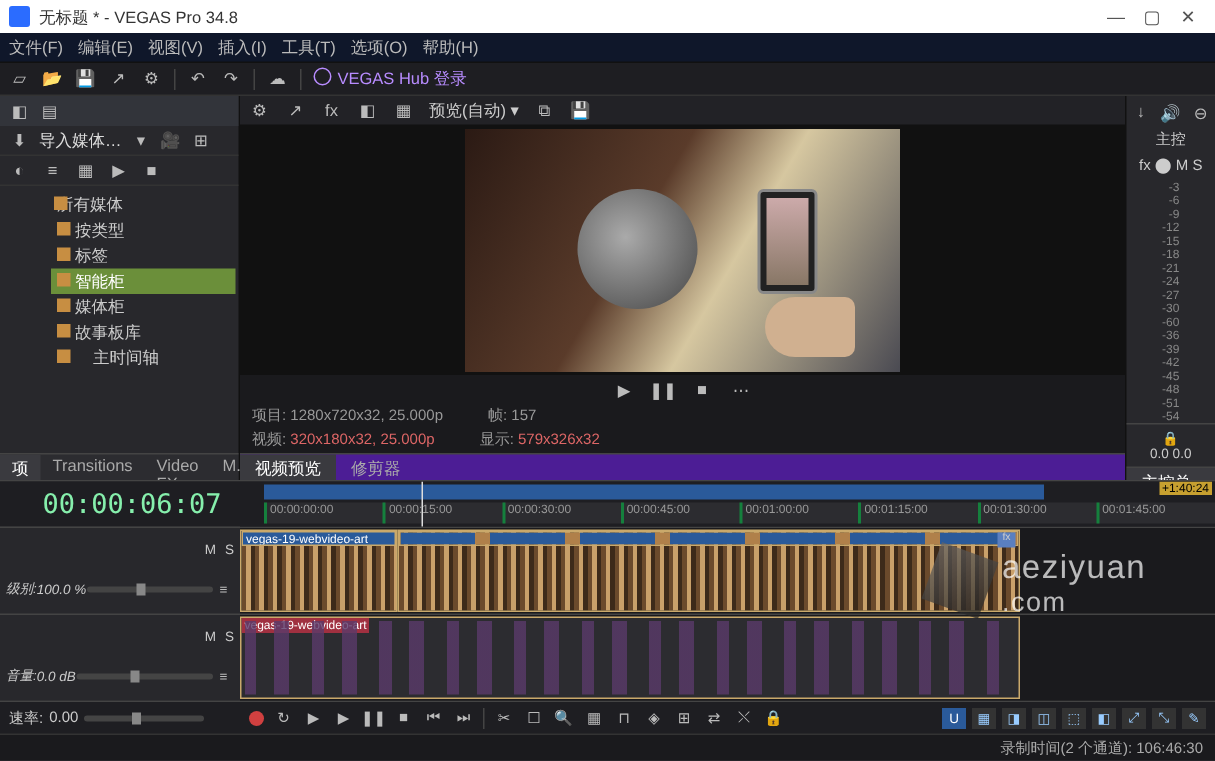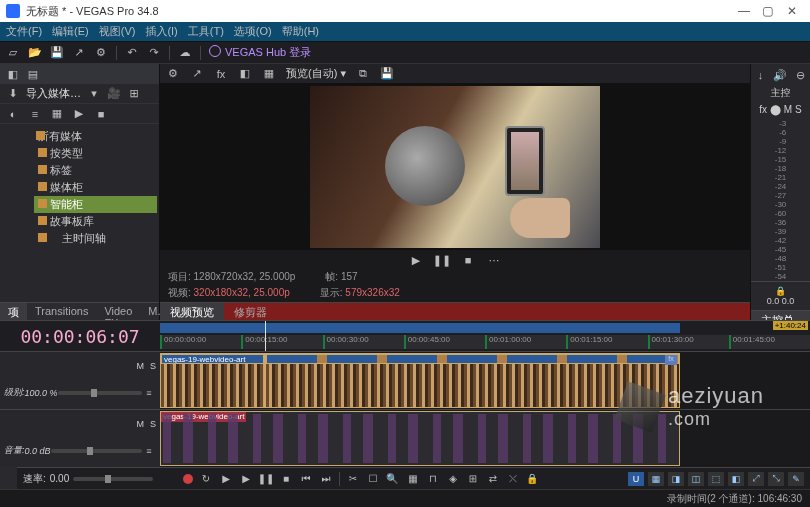--- a/index.html
+++ b/index.html
@@ -3,21 +3,21 @@
 <meta charset="utf-8">
 <style>
   * { margin: 0; padding: 0; box-sizing: border-box; }
   body { font-family: "Microsoft YaHei", Arial, sans-serif; font-size: 11px; color: #ccc; background: #2a2a2e; width: 810px; height: 507px; overflow: hidden; display: flex; flex-direction: column; }
   
   .titlebar { height: 22px; background: #fff; color: #333; display: flex; align-items: center; padding: 0 6px; }
   .titlebar .icon { width: 14px; height: 14px; background: #2b6cff; border-radius: 2px; margin-right: 6px; }
   .titlebar .title { flex: 1; font-size: 11px; }
   .winbtn { width: 24px; text-align: center; font-size: 12px; color: #555; cursor: pointer; }
   
-  .menubar { height: 20px; background: #0c4a6e; display: flex; align-items: center; padding: 0 6px; gap: 10px; border-bottom: 1px solid #111; }
+  .menubar { height: 20px; background: #0f172a; display: flex; align-items: center; padding: 0 6px; gap: 10px; border-bottom: 1px solid #111; }
   .menubar span { cursor: pointer; color: #bbb; }
   
   .toolbar { height: 22px; background: #1e1e22; display: flex; align-items: center; padding: 0 6px; gap: 8px; border-bottom: 1px solid #333; }
   .tb-sep { width: 1px; height: 14px; background: #444; }
   .tb-icon { width: 14px; height: 14px; display: flex; align-items: center; justify-content: center; color: #bbb; cursor: pointer; }
   .hub { color: #b88cff; display: flex; gap: 4px; }
   .hub .hubicon { width: 12px; height: 12px; border: 1px solid #b88cff; border-radius: 50%; }
   
   .main { flex: 1; display: flex; min-height: 0; }
   .left { width: 160px; display: flex; flex-direction: column; background: #28282c; border-right: 1px solid #111; }
@@ -38,34 +38,34 @@
   .preview-bar { height: 20px; display: flex; align-items: center; padding: 0 6px; gap: 10px; background: #222226; border-bottom: 1px solid #111; }
   .preview-img { flex: 1; display: flex; align-items: center; justify-content: center; position: relative; background: #111; }
   .frame { width: 290px; height: 162px; background: linear-gradient(120deg, #2b1a14 0%, #5a3b2a 40%, #d6c7a0 60%, #4a4a52 100%); position: relative; overflow: hidden; }
   .mic { position: absolute; left: 75px; top: 40px; width: 80px; height: 80px; border-radius: 50%; background: radial-gradient(circle at 40% 40%, #aaa, #444); }
   .phone { position: absolute; right: 55px; top: 40px; width: 40px; height: 70px; background: #222; border: 2px solid #888; border-radius: 4px; }
   .phone::after { content: ""; position: absolute; inset: 4px; background: linear-gradient(#caa, #876); }
   .hand { position: absolute; right: 30px; bottom: 10px; width: 60px; height: 40px; background: #d0b090; border-radius: 30px 10px 10px 30px; }
   .transport { height: 20px; display: flex; align-items: center; justify-content: center; gap: 12px; }
   .info-row { height: 16px; display: flex; padding: 0 8px; gap: 30px; font-size: 10px; color: #999; }
   .info-row .red { color: #d66; }
-  .center-tabs { height: 18px; background: #7f1d1d; border-top: 1px solid #444; display: flex; }
+  .center-tabs { height: 18px; background: #4c1d95; border-top: 1px solid #444; display: flex; }
   .center-tabs span { padding: 2px 10px; color: #aaa; cursor: pointer; }
   .center-tabs span.active { background: #3a3a3f; color: #fff; }
   
   .right { width: 60px; background: #28282c; border-left: 1px solid #111; display: flex; flex-direction: column; }
   .right-top { padding: 4px; display: flex; flex-direction: column; gap: 4px; align-items: center; }
   .right-top .rlabel { font-size: 10px; }
   .meter { flex: 1; display: flex; justify-content: center; align-items: center; }
   .meter-scale { display: flex; flex-direction: column; gap: 0; font-size: 8px; color: #888; text-align: right; }
   .right-bottom { padding: 4px; font-size: 9px; text-align: center; border-top: 1px solid #444; }
   
   .timeline-area { height: 147px; background: #222226; display: flex; flex-direction: column; border-top: 1px solid #444; }
   .tl-top { height: 30px; display: flex; background: #1e1e22; }
-  .tc-box { width: 160px; display: flex; align-items: center; justify-content: center; font-size: 18px; font-family: monospace; color: #f9a8d4; }
+  .tc-box { width: 176px; display: flex; align-items: center; justify-content: center; font-size: 18px; font-family: monospace; color: #86efac; }
   .ruler { flex: 1; position: relative; overflow: hidden; }
   .ruler-bar { position: absolute; left: 0; right: 0; top: 14px; height: 14px; background: #2c2c30; display: flex; }
   .ruler-tick { flex: 1; border-left: 2px solid #15803d; font-size: 8px; color: #999; padding-left: 2px; white-space: nowrap; overflow: hidden; }
   .playhead { position: absolute; top: 0; bottom: -115px; width: 1px; background: #ddd; left: 105px; z-index: 5; }
   .marker-bar { position: absolute; left: 0; right: 0; top: 2px; height: 10px; background: linear-gradient(90deg, #2a5a9a 0, #2a5a9a 520px, transparent 520px); }
   .tl-tracks { flex: 1; display: flex; }
   .track-headers { width: 160px; background: #28282c; display: flex; flex-direction: column; }
   .track-head { flex: 1; border-top: 1px solid #444; padding: 2px 4px; display: flex; flex-direction: column; justify-content: space-around; font-size: 9px; }
   .track-head .ms { display: flex; gap: 6px; }
   .track-head .slider-row { display: flex; align-items: center; gap: 0; font-style: italic; }
@@ -74,32 +74,32 @@
   .track-content { flex: 1; position: relative; background: #1a1a1d; overflow: hidden; }
   .track-lane { position: absolute; left: 0; right: 0; border-top: 1px solid #444; }
   .clip { position: absolute; top: 1px; bottom: 1px; border: 1px solid #caa96b; overflow: hidden; }
   .clip.video { background: repeating-linear-gradient(90deg, #6b4a2c 0 3px, #c9a06a 3px 6px, #3d2a1a 6px 9px); }
   .clip.vheader { position: absolute; left: 0; right: 0; top: 0; height: 10px; background: #2a5a9a; font-size: 8px; color: #fff; padding-left: 2px; white-space: nowrap; overflow: hidden; }
   .clip.audio { background: #2c2c30; }
   .wave { position: absolute; inset: 2px; background: repeating-linear-gradient(90deg, #5a3a6a 0 8px, transparent 8px 20px, #5a3a6a 20px 30px, transparent 30px 45px); opacity: 0.8; }
   .clip .alabel { position: absolute; left: 0; top: 0; height: 10px; background: #a03040; color: #fff; font-size: 8px; padding: 0 2px; }
   .fx-badge { position: absolute; right: 2px; top: 1px; width: 12px; height: 10px; background: #5a7fc0; font-size: 7px; text-align: center; }
   
-  .bottom-bar { height: 22px; background: #1e1e22; display: flex; align-items: center; border-top: 1px solid #444; margin-left: 17px; }
+  .bottom-bar { height: 22px; background: #1e1e22; display: flex; align-items: center; border-top: 1px solid #444; }
   .bottom-bar .rate { width: 160px; padding: 0 6px; display: flex; align-items: center; gap: 4px; font-size: 10px; }
   .bottom-bar .rate .mini-slider { width: 80px; flex: none; }
   .bottom-icons { flex: 1; display: flex; align-items: center; gap: 6px; padding: 0 6px; }
   .bottom-icons .tb-icon { font-size: 10px; }
   .rec { width: 10px; height: 10px; background: #d04040; border-radius: 50%; }
   .toolbox { margin-left: auto; display: flex; gap: 4px; }
   .toolbox .tool { width: 16px; height: 14px; background: #333; display: flex; align-items: center; justify-content: center; color: #9cf; font-size: 9px; cursor: pointer; }
   .toolbox .tool.active { background: #2a5a9a; color: #fff; }
   .status { height: 18px; background: #1a1a1d; border-top: 1px solid #333; display: flex; align-items: center; justify-content: flex-end; padding: 0 8px; font-size: 10px; color: #aaa; }
   
-  .watermark { position: fixed; right: 10px; bottom: 60px; width: 180px; height: 80px; pointer-events: none; opacity: 0.7; display: flex; align-items: center; color: #fff; font-size: 22px; font-weight: 300; letter-spacing: 1px; }
+  .watermark { position: fixed; right: 10px; bottom: 60px; width: 180px; height: 80px; pointer-events: none; opacity: 0.7; display: flex; color: #fff; font-size: 22px; font-weight: 300; letter-spacing: 1px; }
   .watermark .cube { width: 40px; height: 40px; background: linear-gradient(135deg, #666, #222); margin-right: 8px; transform: rotate(20deg); }
   
   .endtime { position: absolute; right: 2px; top: 0; background: #c7a030; color: #000; font-size: 8px; padding: 0 2px; }
 </style>
 </head>
 <body>
 
 <div class="titlebar">
   <div class="icon"></div>
   <div class="title">无标题 * - VEGAS Pro 34.8</div>
@@ -154,22 +154,22 @@
       <span class="tb-icon">◐</span>
       <span class="tb-icon">≡</span>
       <span class="tb-icon">▦</span>
       <span class="tb-icon">▶</span>
       <span class="tb-icon">■</span>
     </div>
     <div class="tree">
       <div class="tree-item root">所有媒体</div>
       <div class="tree-item">按类型</div>
       <div class="tree-item">标签</div>
+      <div class="tree-item sel">智能柜</div>
       <div class="tree-item">媒体柜</div>
-      <div class="tree-item sel">智能柜</div>
       <div class="tree-item">故事板库</div>
       <div class="tree-item" style="padding-left:28px">主时间轴</div>
     </div>
     <div class="left-tabs">
       <span class="active">项目媒体</span>
       <span>Transitions</span>
       <span>Video FX</span>
       <span>M...</span>
     </div>
   </div>

